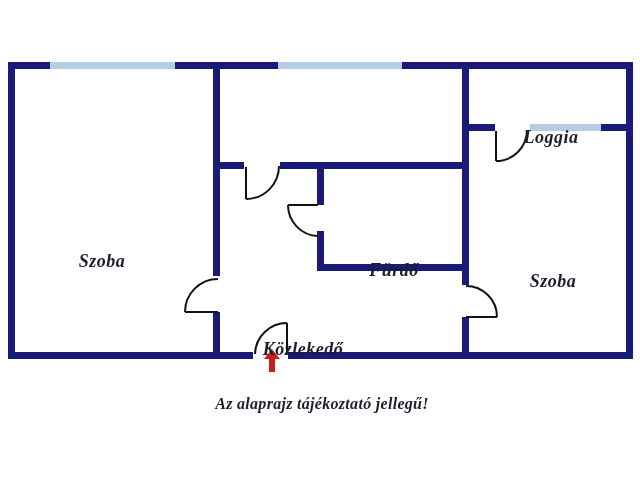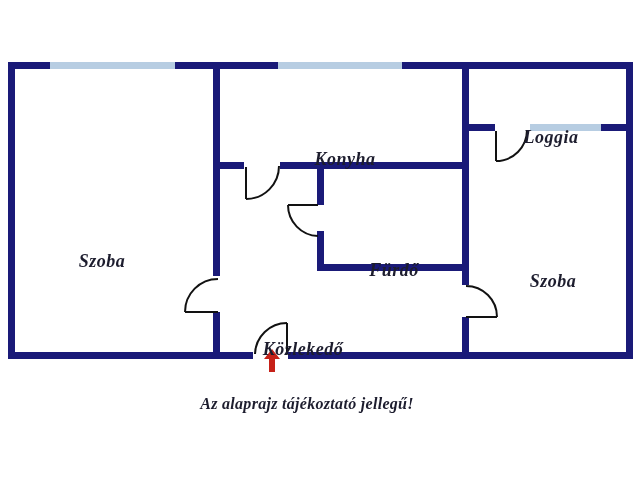--- a/index.html
+++ b/index.html
@@ -94,21 +94,20 @@
     <path class="doorline" d="M466,317 L497,317"></path>
     <path class="doorline" d="M497,317 A31,31 0 0 0 466,286"></path>
 
     <path class="doorline" d="M287,354 L287,323"></path>
     <path class="doorline" d="M287,323 A32,32 0 0 0 255,354"></path>
 
     <polygon points="272,349 280,359 275,359 275,372 269,372 269,359 264,359" fill="var(--arrow)"></polygon>
   </svg>
 
   <div class="room-label" style="left:102px;top:221px;">Szoba</div>
-  <div class="room-label" style="left:345px;top:119px;">Konyha</div>
   <div class="room-label" style="left:551px;top:97px;">Loggia</div>
   <div class="room-label" style="left:394px;top:230px;">Fürdő</div>
   <div class="room-label" style="left:553px;top:241px;">Szoba</div>
   <div class="room-label" style="left:303px;top:309px;">Közlekedő</div>
 
-  <div class="caption" style="left:307px;top:404px;">Az alaprajz tájékoztató jellegű!</div>
+  <div class="caption" style="left:322px;top:404px;">Az alaprajz tájékoztató jellegű!</div>
 
 </div>
 
 </body></html>

